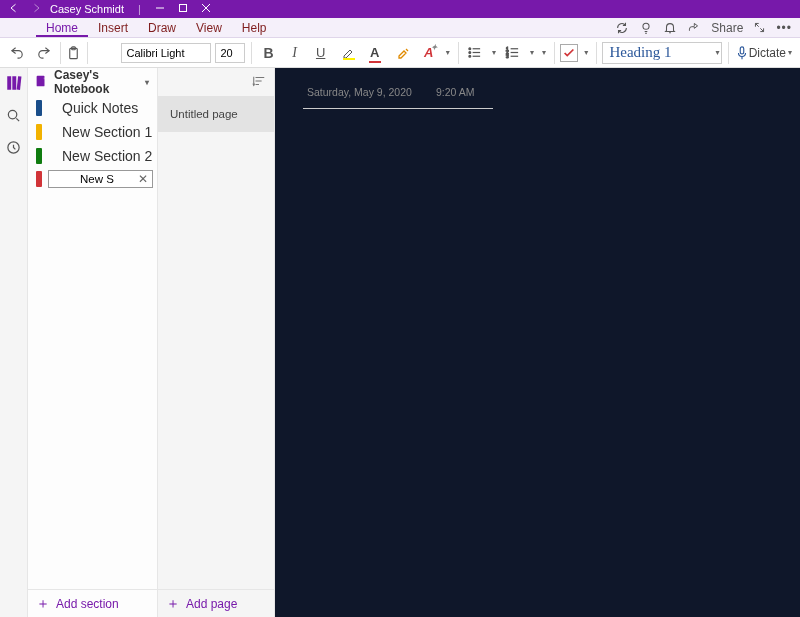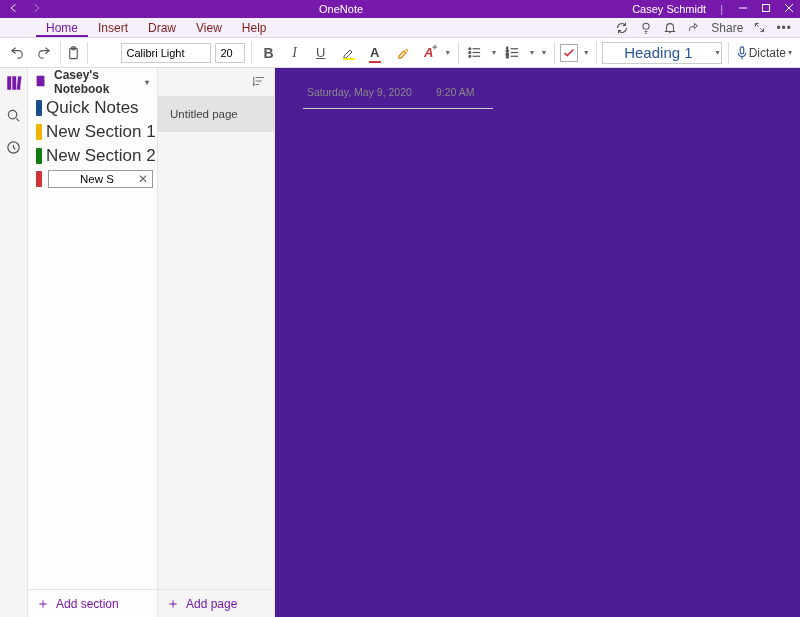--- a/index.html
+++ b/index.html
@@ -28,73 +28,72 @@
   .ribbon .grp { display: flex; align-items: center; gap: 4px; }
   .ribbon .btn { width: 22px; height: 22px; display: flex; align-items: center; justify-content: center; color: #555; }
   .ribbon input.font { width: 90px; height: 20px; border: 1px solid #ccc; padding: 0 4px; font-size: 11px; margin-left: 28px; }
   .ribbon input.size { width: 30px; height: 20px; border: 1px solid #ccc; padding: 0 4px; font-size: 11px; text-align:left;}
   .ribbon .bold { font-weight: bold; font-size: 14px;}
   .ribbon .ital { font-style: italic; font-family: Georgia, serif; font-size: 14px;}
   .ribbon .und { text-decoration: underline; font-size: 13px;}
   .divider { width:1px; height:22px; background:#ddd;}
   .chev { font-size: 8px; color: #666; padding:0 2px;}
   .styles { border:1px solid #ccc; height:22px; display:flex; align-items:center;}
-  .styles .styletxt { width:110px; padding:0 6px; color:#2b579a; font-family:Liberation Sans, sans-serif; font-size:15px;text-align:center;}
+  .styles .styletxt { width:110px; padding:0 6px; color:#2b579a; font-family:Liberation Serif, serif; font-size:15px;}
   .todobox { border:1px solid #aaa; width:18px; height:18px; display:flex; align-items:center; justify-content:center;}
   .todobox svg { width:14px; height:14px;}
   .dictate { display:flex; align-items:center; color:#444;}
 
   
   .main { display:flex; height: calc(617px - 18px - 20px - 30px); background:#f5f5f5;}
   .vbar { width:28px; background:#f5f5f5; display:flex; flex-direction:column; align-items:center; gap:14px; padding-top:6px; border-right:1px solid #e6e6e6;}
   .vbar .vic { width:18px; height:18px; color:#555; display:flex; align-items:center; justify-content:center;}
   .vbar .nbicon { color:#7719AA;}
 
   .sections { width:130px; background:#fdfdfd; display:flex; flex-direction:column; border-right:1px solid #e6e6e6;}
   .nbhead { height:28px; display:flex; align-items:center; gap:6px; padding:0 6px; font-weight:600; font-size:12px; color:#333;}
   .nbhead .nbicon2 { color:#7719AA;}
   .seclist { flex:1; overflow:auto;}
-  .secitem { height:24px; display:flex; align-items:center; gap:4px; padding-left:8px; font-size:17px;}
+  .secitem { height:24px; display:flex; align-items:center; gap:20px; padding-left:8px; font-size:14px;}
   .secitem .tab-mark { width:6px; height:16px; border-radius:1px;}
   .secedit { display:flex; align-items:center; gap:6px; padding:2px 4px 2px 8px;}
   .secedit .tab-mark { width:6px; height:16px; border-radius:1px;}
   .secedit .editbox { flex:1; display:flex; align-items:center; border:1px solid #999; background:#fff;padding-left:27px;}
   .secedit input { border:none; outline:none; width:100%; padding:2px 4px; font-size:11.5px;}
   .secedit .clear { padding:0 4px; color:#666;}
   .addbar { height:28px; border-top:1px solid #e6e6e6; display:flex; align-items:center; gap:6px; padding:0 8px; color:#7719AA; font-size:12px;}
   .addbar .plus { font-size:14px;}
 
   .pages { width:117px; background:#f5f5f5; display:flex; flex-direction:column; border-right:1px solid #e6e6e6;}
   .pages .sorthead { height:28px; display:flex; align-items:center; justify-content:flex-end; padding:0 8px; color:#777;}
   .pages .plist { flex:1;}
   .pageitem { height:36px; display:flex; align-items:center; padding:0 12px; font-size:11.5px; color:#444;}
   .pageitem.sel { background:#e3e3e3;}
   .pages .addbar { border-top:1px solid #e6e6e6;}
 
-  .canvas { flex:1; background:#4c1d95; position:relative;}
+  .canvas { flex:1; background:#0f172a; position:relative;}
   .pagehdr { position:absolute; left:28px; top:18px; width:190px; border-bottom:1px solid #ccc; padding-bottom:10px;}
   .pagets { font-size:10.5px; color:#888; display:flex; gap:24px; padding-left:4px;}
 </style>
 </head>
 <body>
 
 <div class="titlebar">
   <div class="nav">
     <span>
       <svg width="12" height="12" viewBox="0 0 16 16" fill="none" stroke="#fff" stroke-width="1.3">
           <path d="M10 3 L4 8 L10 13"></path>
         </svg>
     </span>
     <span style="opacity:.5">
       <svg width="12" height="12" viewBox="0 0 16 16" fill="none" stroke="#fff" stroke-width="1.3">
           <path d="M6 3 L12 8 L6 13"></path>
         </svg>
     </span>
   </div>
-  <div class="center">OneNote</div>
   <div class="user">Casey Schmidt</div>
   <span class="sep">|</span>
   <div class="winctrls">
     <div><svg width="10" height="10" viewBox="0 0 10 10">
           <line x1="1" y1="5" x2="9" y2="5" stroke="#fff"></line>
         </svg></div>
     <div><svg width="10" height="10" viewBox="0 0 10 10">
           <rect x="1.5" y="1.5" width="7" height="7" fill="none" stroke="#fff"></rect>
         </svg></div>
     <div><svg width="10" height="10" viewBox="0 0 10 10" stroke="#fff">

